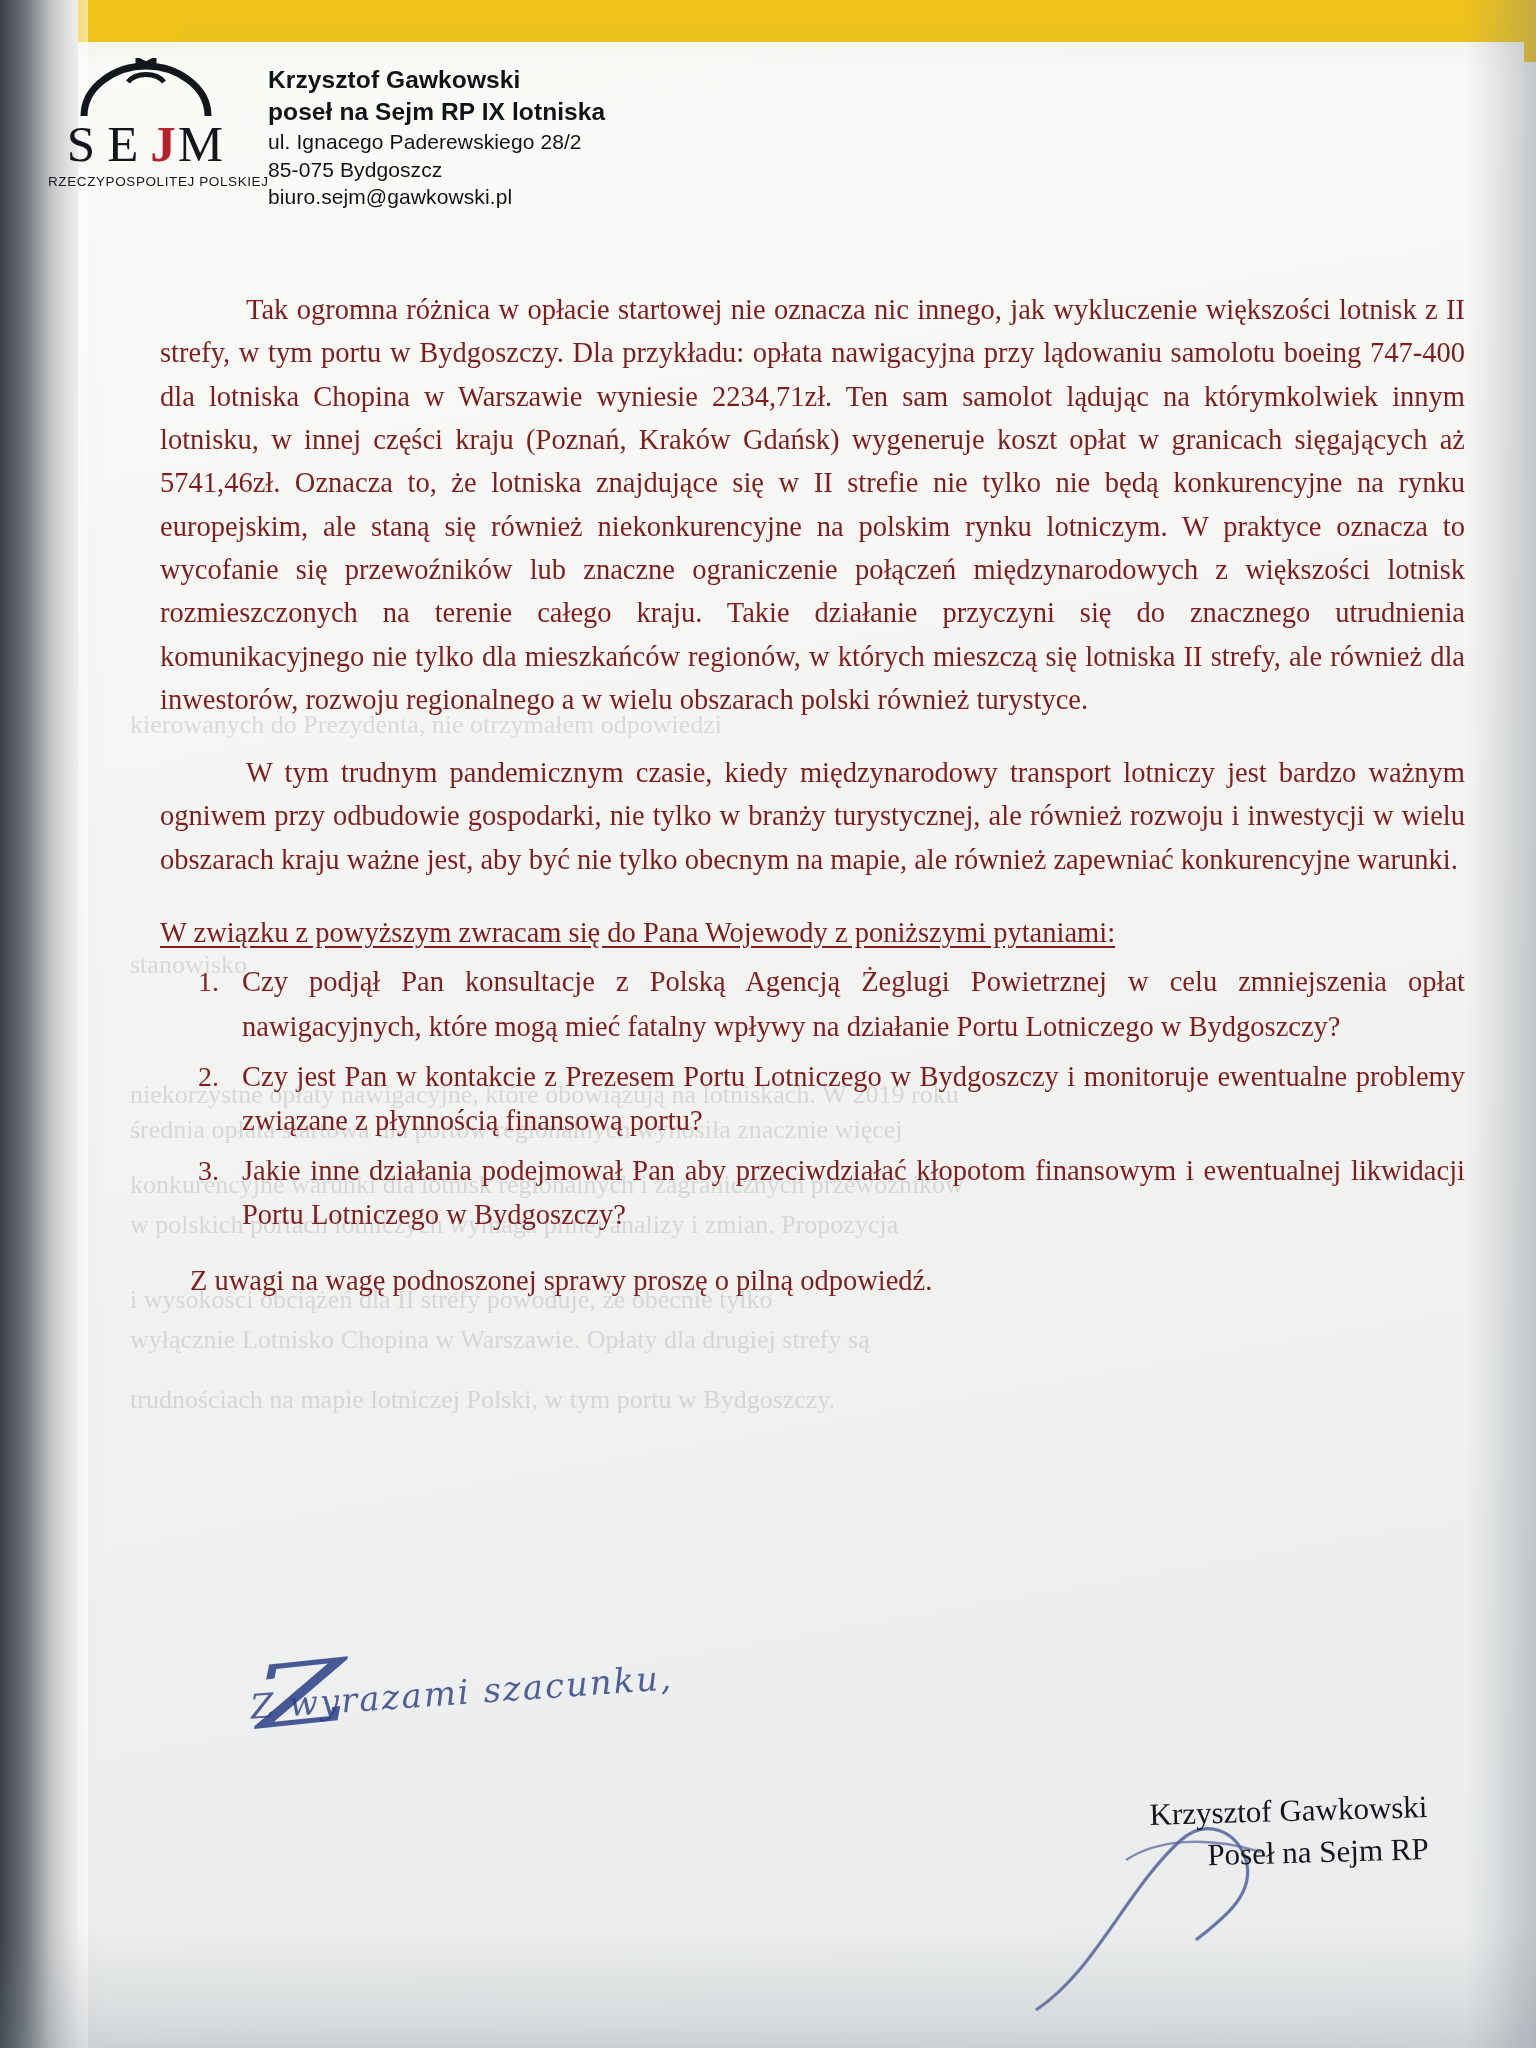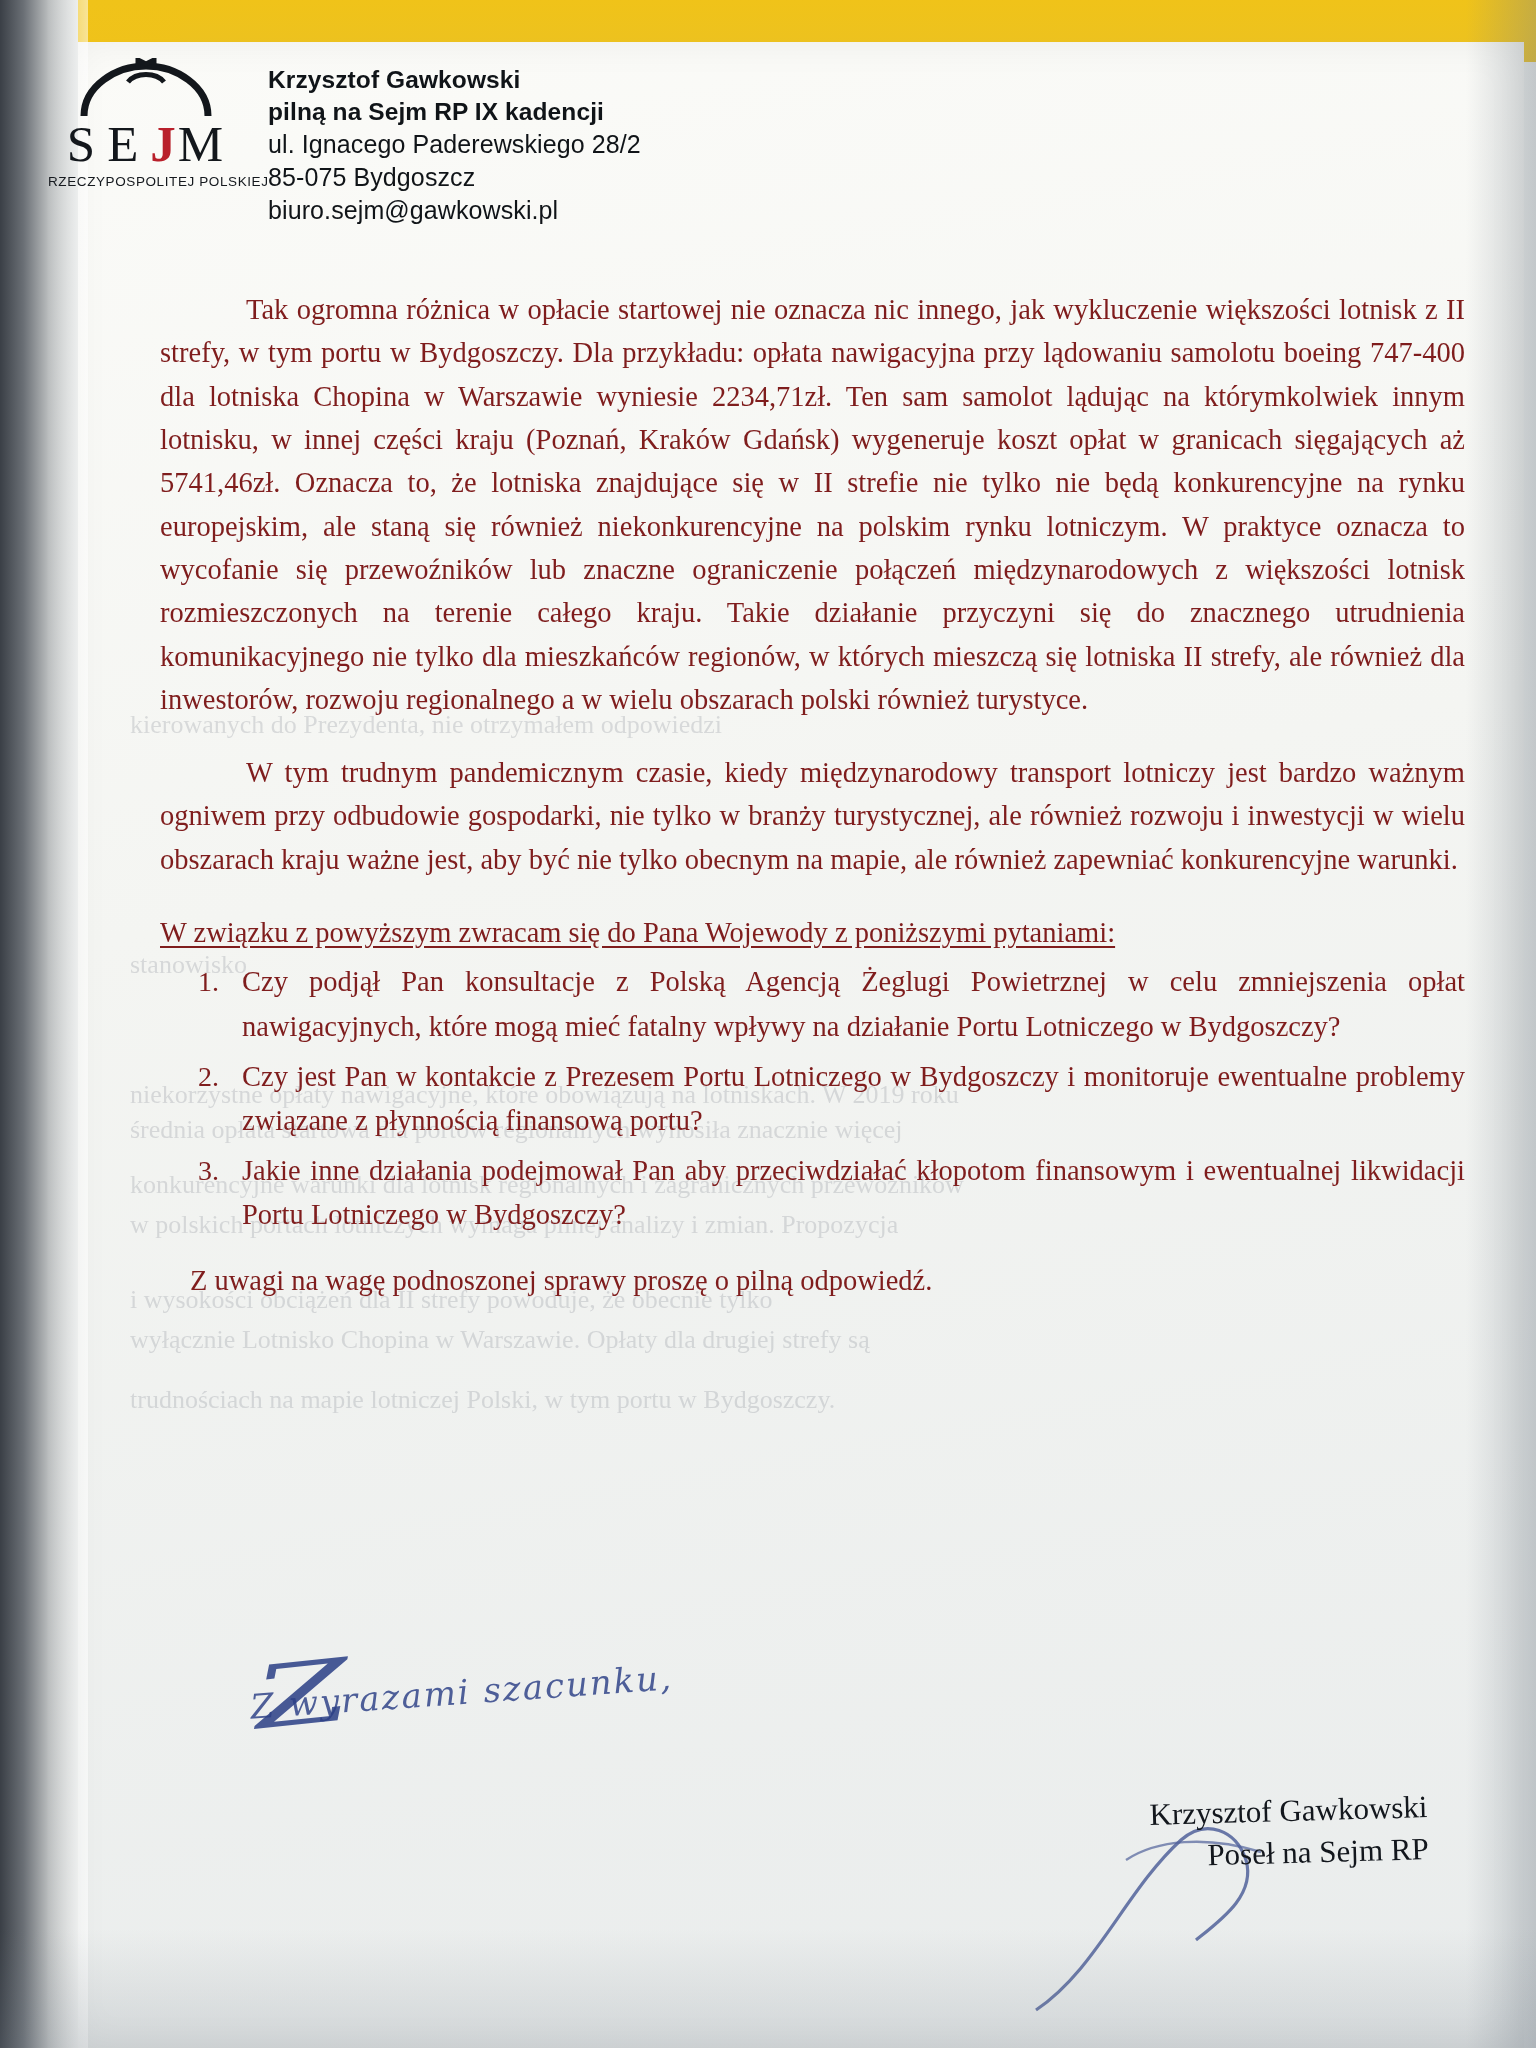--- a/index.html
+++ b/index.html
@@ -129,21 +129,21 @@
     padding-top: 14px;
     line-height: 1.31;
   }
   .contact .name,
   .contact .role {
     font-weight: 700;
     font-size: 24.5px;
     letter-spacing: 0.1px;
   }
   .contact .line {
-    font-size: 25px;
+    font-size: 21px;
     letter-spacing: 0.1px;
   }
   
   .body {
     position: absolute;
     top: 288px;
     left: 160px;
     width: 1305px;
     color: #7f1d1d;
     font-size: 28.5px;
@@ -260,21 +260,21 @@
         <path d="M62 10 L62 2 L70 6 L78 2 L78 10" fill="none" stroke="#13171c" stroke-width="5"></path>
         <path d="M52 24 C60 14 80 14 88 24" fill="none" stroke="#13171c" stroke-width="5"></path>
       </svg>
       <div class="logo-sejm">
         <span>SE</span><span class="bar">J</span><span>M</span>
       </div>
       <div class="logo-rp">RZECZYPOSPOLITEJ POLSKIEJ</div>
     </div>
     <div class="contact">
       <div class="name">Krzysztof Gawkowski</div>
-      <div class="role">pilną na Sejm RP IX kadencji</div>
+      <div class="role">poseł na Sejm RP IX lotniska</div>
       <div class="line">ul. Ignacego Paderewskiego 28/2</div>
       <div class="line">85-075 Bydgoszcz</div>
       <div class="line">biuro.sejm@gawkowski.pl</div>
     </div>
   </div>
 
   <div class="body">
     <p class="para">Tak ogromna różnica w opłacie startowej nie oznacza nic innego, jak wykluczenie większości lotnisk z II strefy, w tym portu w Bydgoszczy. Dla przykładu: opłata nawigacyjna przy lądowaniu samolotu boeing 747-400 dla lotniska Chopina w Warszawie wyniesie 2234,71zł. Ten sam samolot lądując na którymkolwiek innym lotnisku, w innej części kraju (Poznań, Kraków Gdańsk) wygeneruje koszt opłat w granicach sięgających aż 5741,46zł. Oznacza to, że lotniska znajdujące się w II strefie nie tylko nie będą konkurencyjne na rynku europejskim, ale staną się również niekonkurencyjne na polskim rynku lotniczym. W praktyce oznacza to wycofanie się przewoźników lub znaczne ograniczenie połączeń międzynarodowych z większości lotnisk rozmieszczonych na terenie całego kraju. Takie działanie przyczyni się do znacznego utrudnienia komunikacyjnego nie tylko dla mieszkańców regionów, w których mieszczą się lotniska II strefy, ale również dla inwestorów, rozwoju regionalnego a w wielu obszarach polski również turystyce.</p>
     <p class="para">W tym trudnym pandemicznym czasie, kiedy międzynarodowy transport lotniczy jest bardzo ważnym ogniwem przy odbudowie gospodarki, nie tylko w branży turystycznej, ale również rozwoju i inwestycji w wielu obszarach kraju ważne jest, aby być nie tylko obecnym na mapie, ale również zapewniać konkurencyjne warunki.</p>
 

